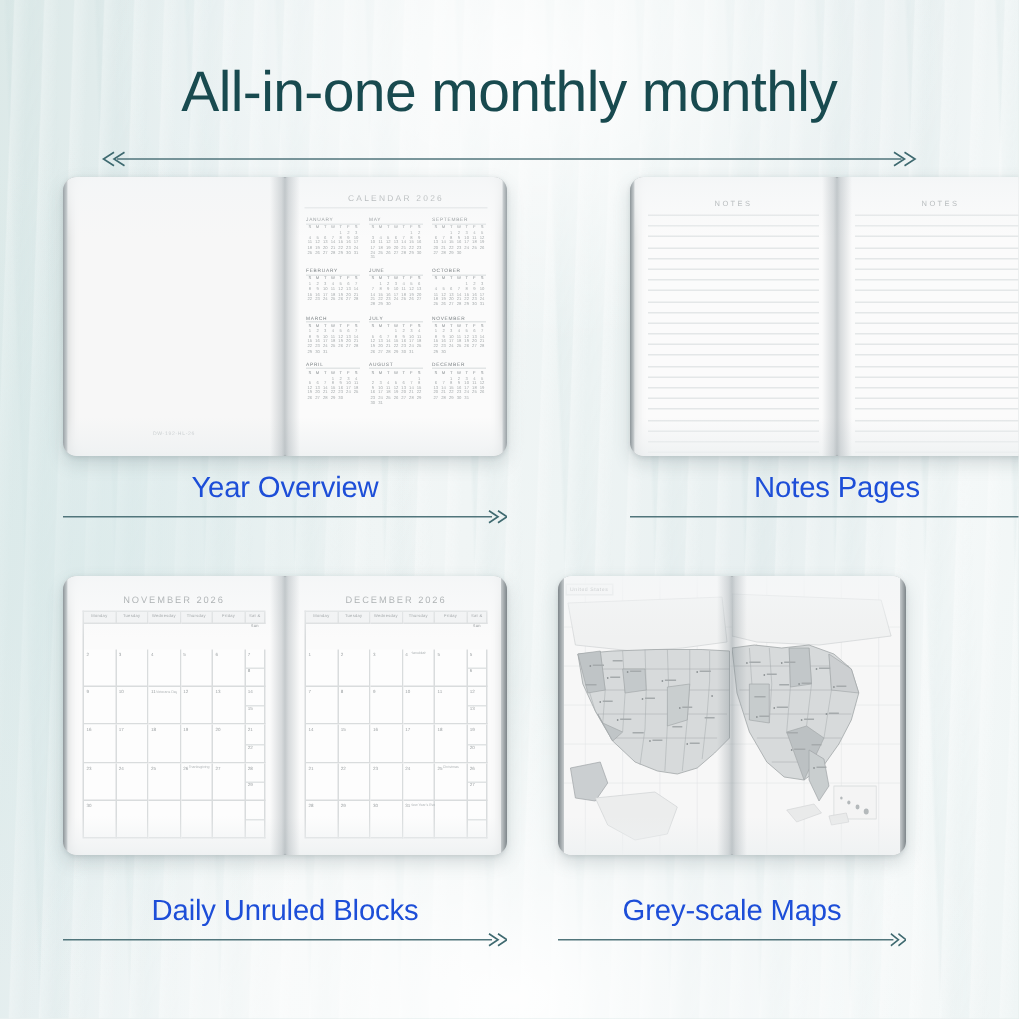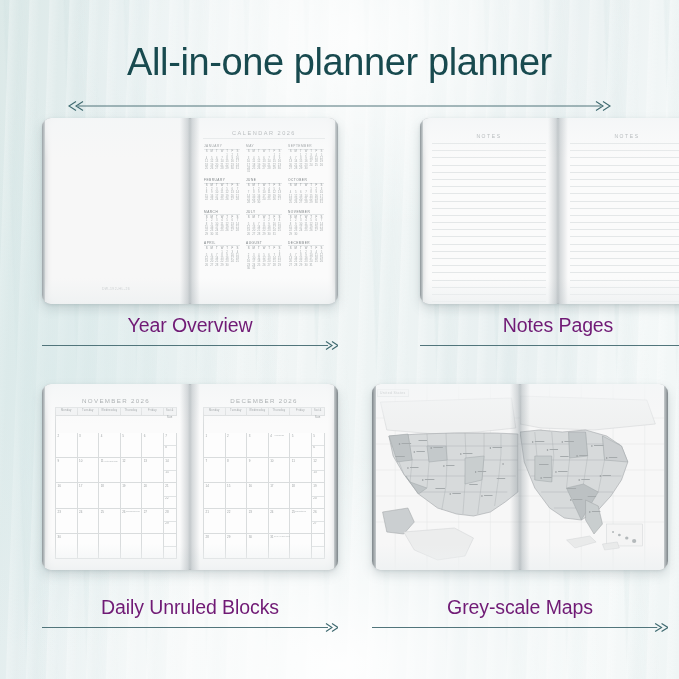--- a/index.html
+++ b/index.html
@@ -75,27 +75,27 @@
     left: 64px;
     width: 551px;
     height: 12px;
   }
 
   
   .panel { position: absolute; }
   #panel-year     { left: 42px;  top: 118px; width: 296px; }
   #panel-notes    { left: 372px; top: 118px; width: 276px; margin-left: 48px; }
   #panel-daily    { left: 42px;  top: 384px; width: 296px; }
-  #panel-maps     { left: 372px; top: 384px; width: 296px; }
+  #panel-maps     { left: 372px; top: 384px; width: 232px; }
 
   .caption {
     text-align: center;
     font-size: 19.5px;
     font-weight: 400;
-    color: #701a75;
+    color: #1d4ed8;
     letter-spacing: -0.1px;
     white-space: nowrap;
   }
   #panel-year .caption,
   #panel-notes .caption { margin-top: 10px; }
   #panel-daily .caption,
   #panel-maps .caption  { margin-top: 26px; }
 
   .cap-rule { height: 11px; width: 100%; margin-top: 2px; }
 
@@ -279,21 +279,21 @@
   .rule-chev { stroke: #3f6a70; stroke-width: 1.1; fill: none; }
 </style>
 </head>
 <body>
 
 <div id="bg">
   <div id="bg-streaks"></div>
   <div id="bg-light"></div>
 </div>
 
-<div id="headline">All-in-one planner planner</div>
+<div id="headline">All-in-one monthly monthly</div>
 
 <svg id="title-rule" viewBox="0 0 551 12" preserveAspectRatio="none">
   <line class="rule-line" x1="14" y1="6" x2="537" y2="6"></line>
   <path class="rule-chev" d="M12 1.5 L5 6 L12 10.5 M19 1.5 L12 6 L19 10.5"></path>
   <path class="rule-chev" d="M539 1.5 L546 6 L539 10.5 M532 1.5 L539 6 L532 10.5"></path>
 </svg>
 
 <div class="panel" id="panel-year">
   <div class="spread" id="year-spread">
 

